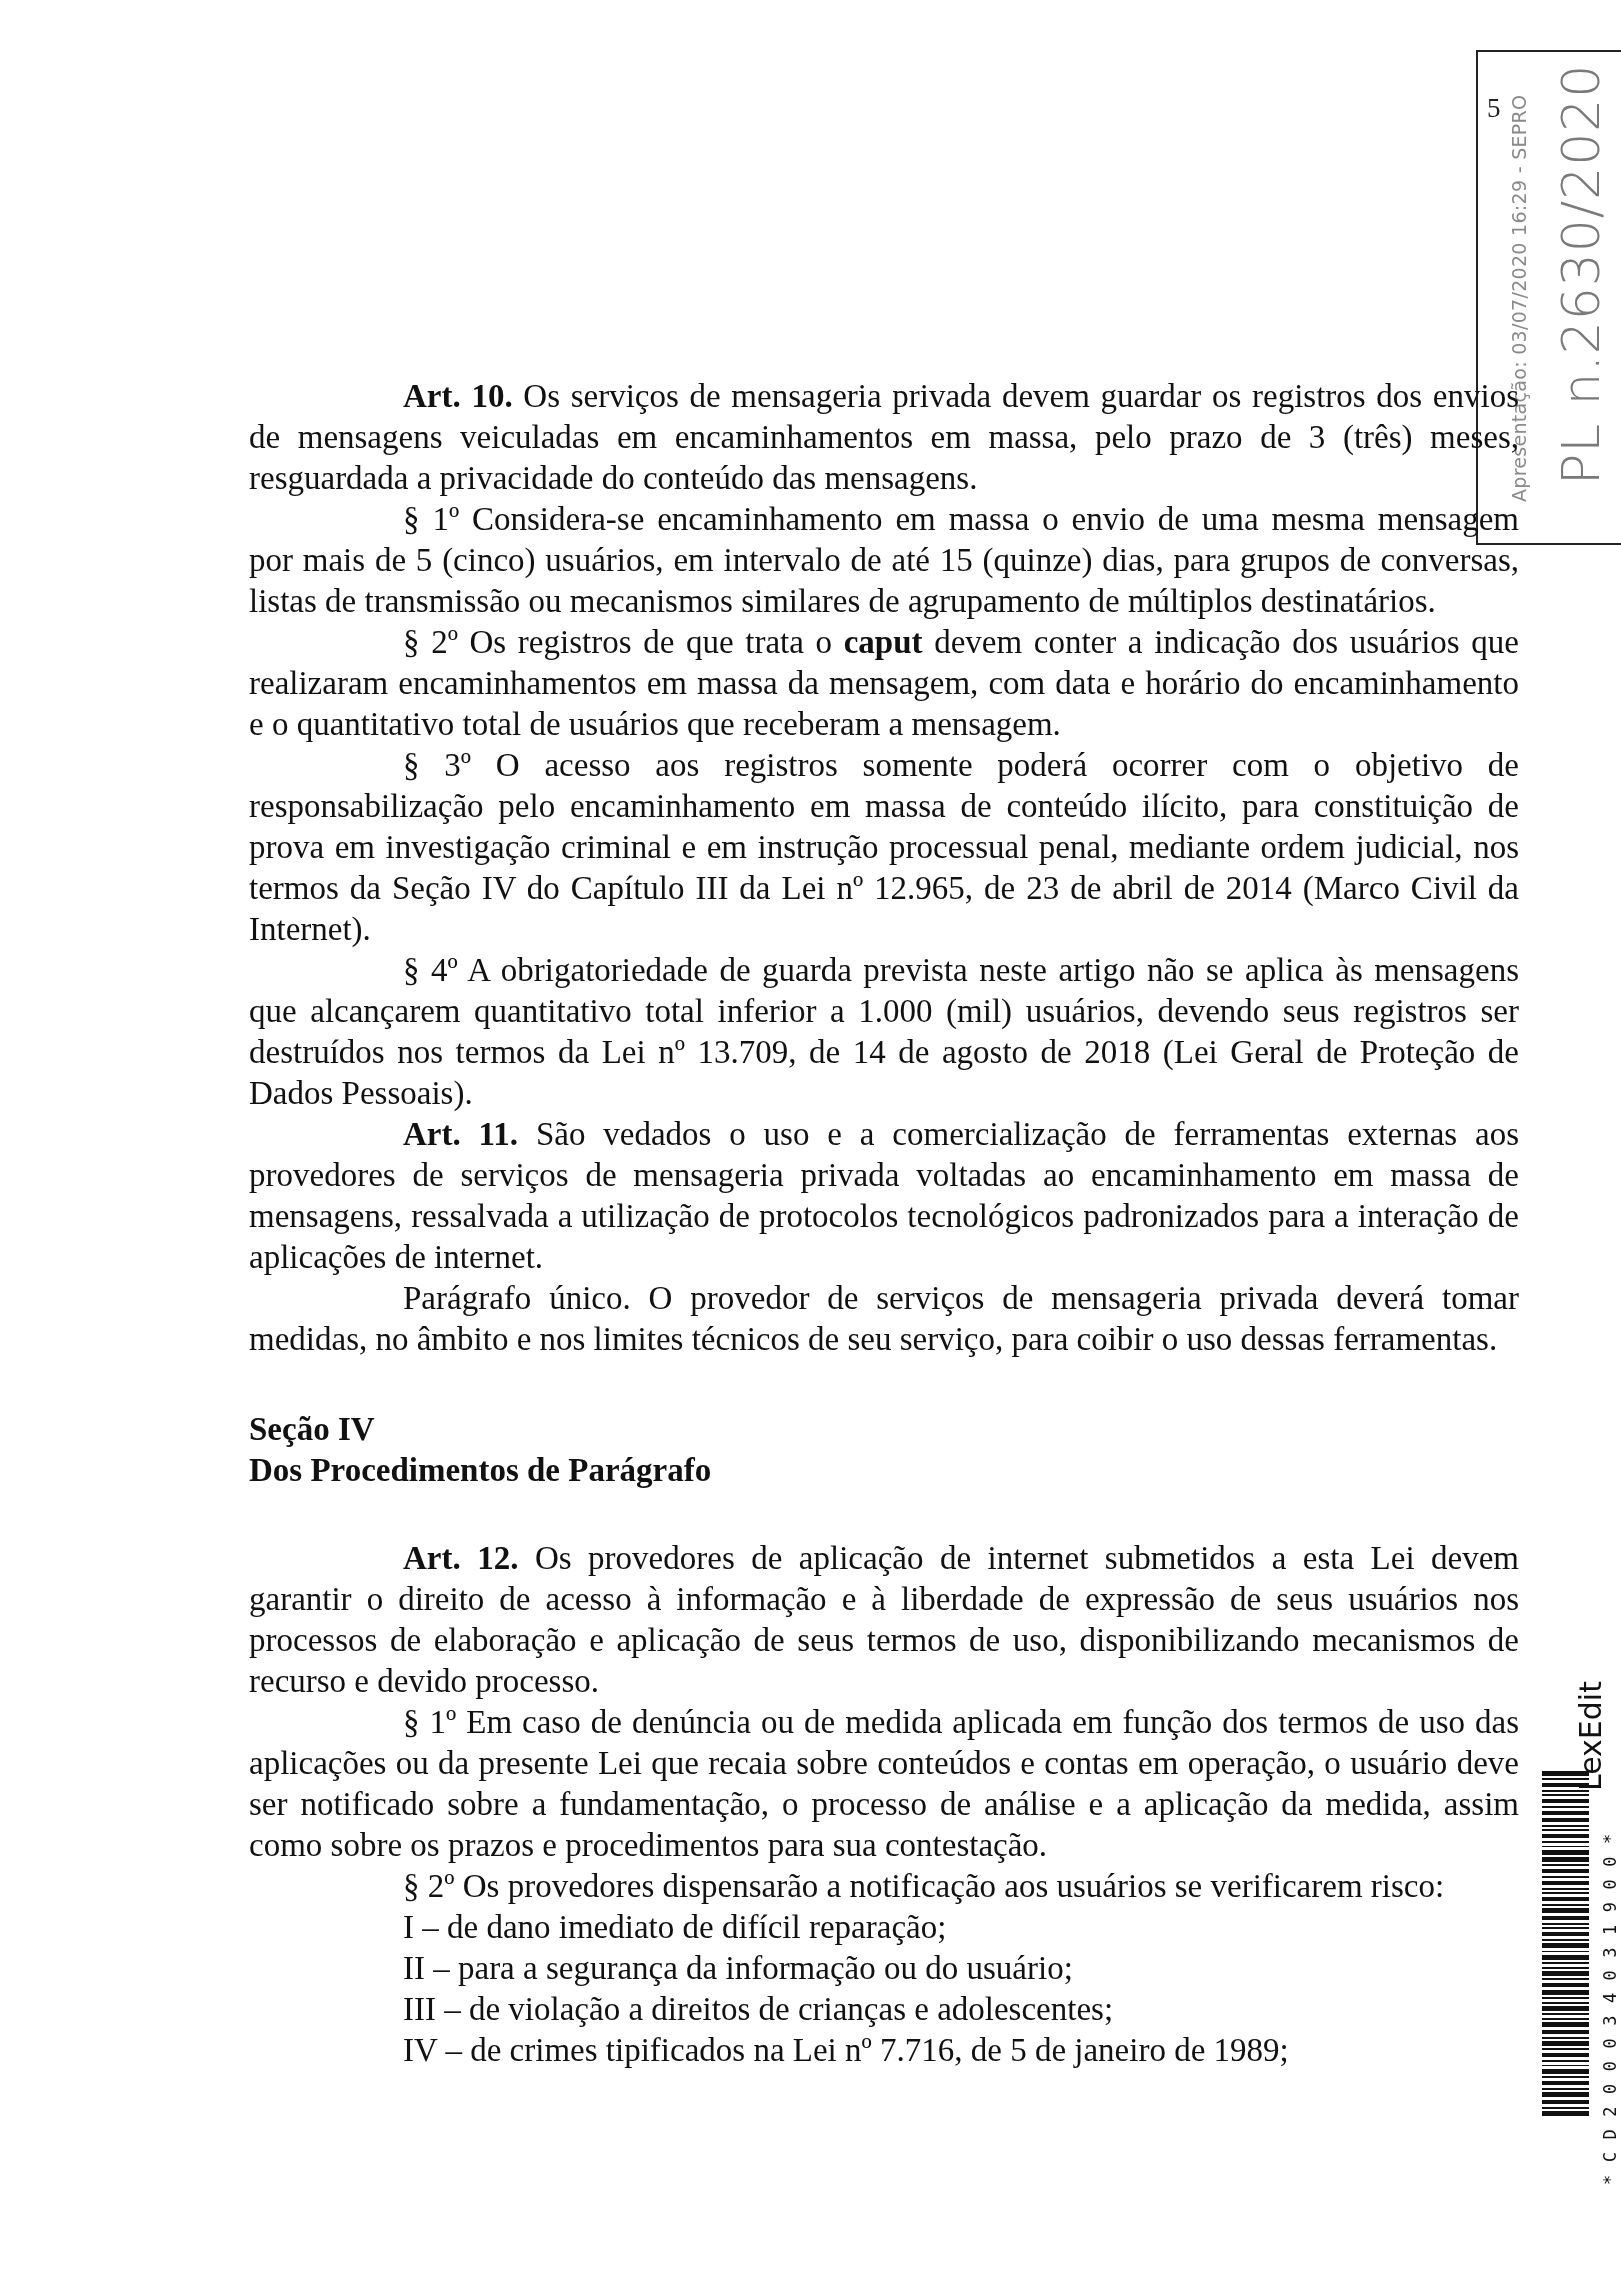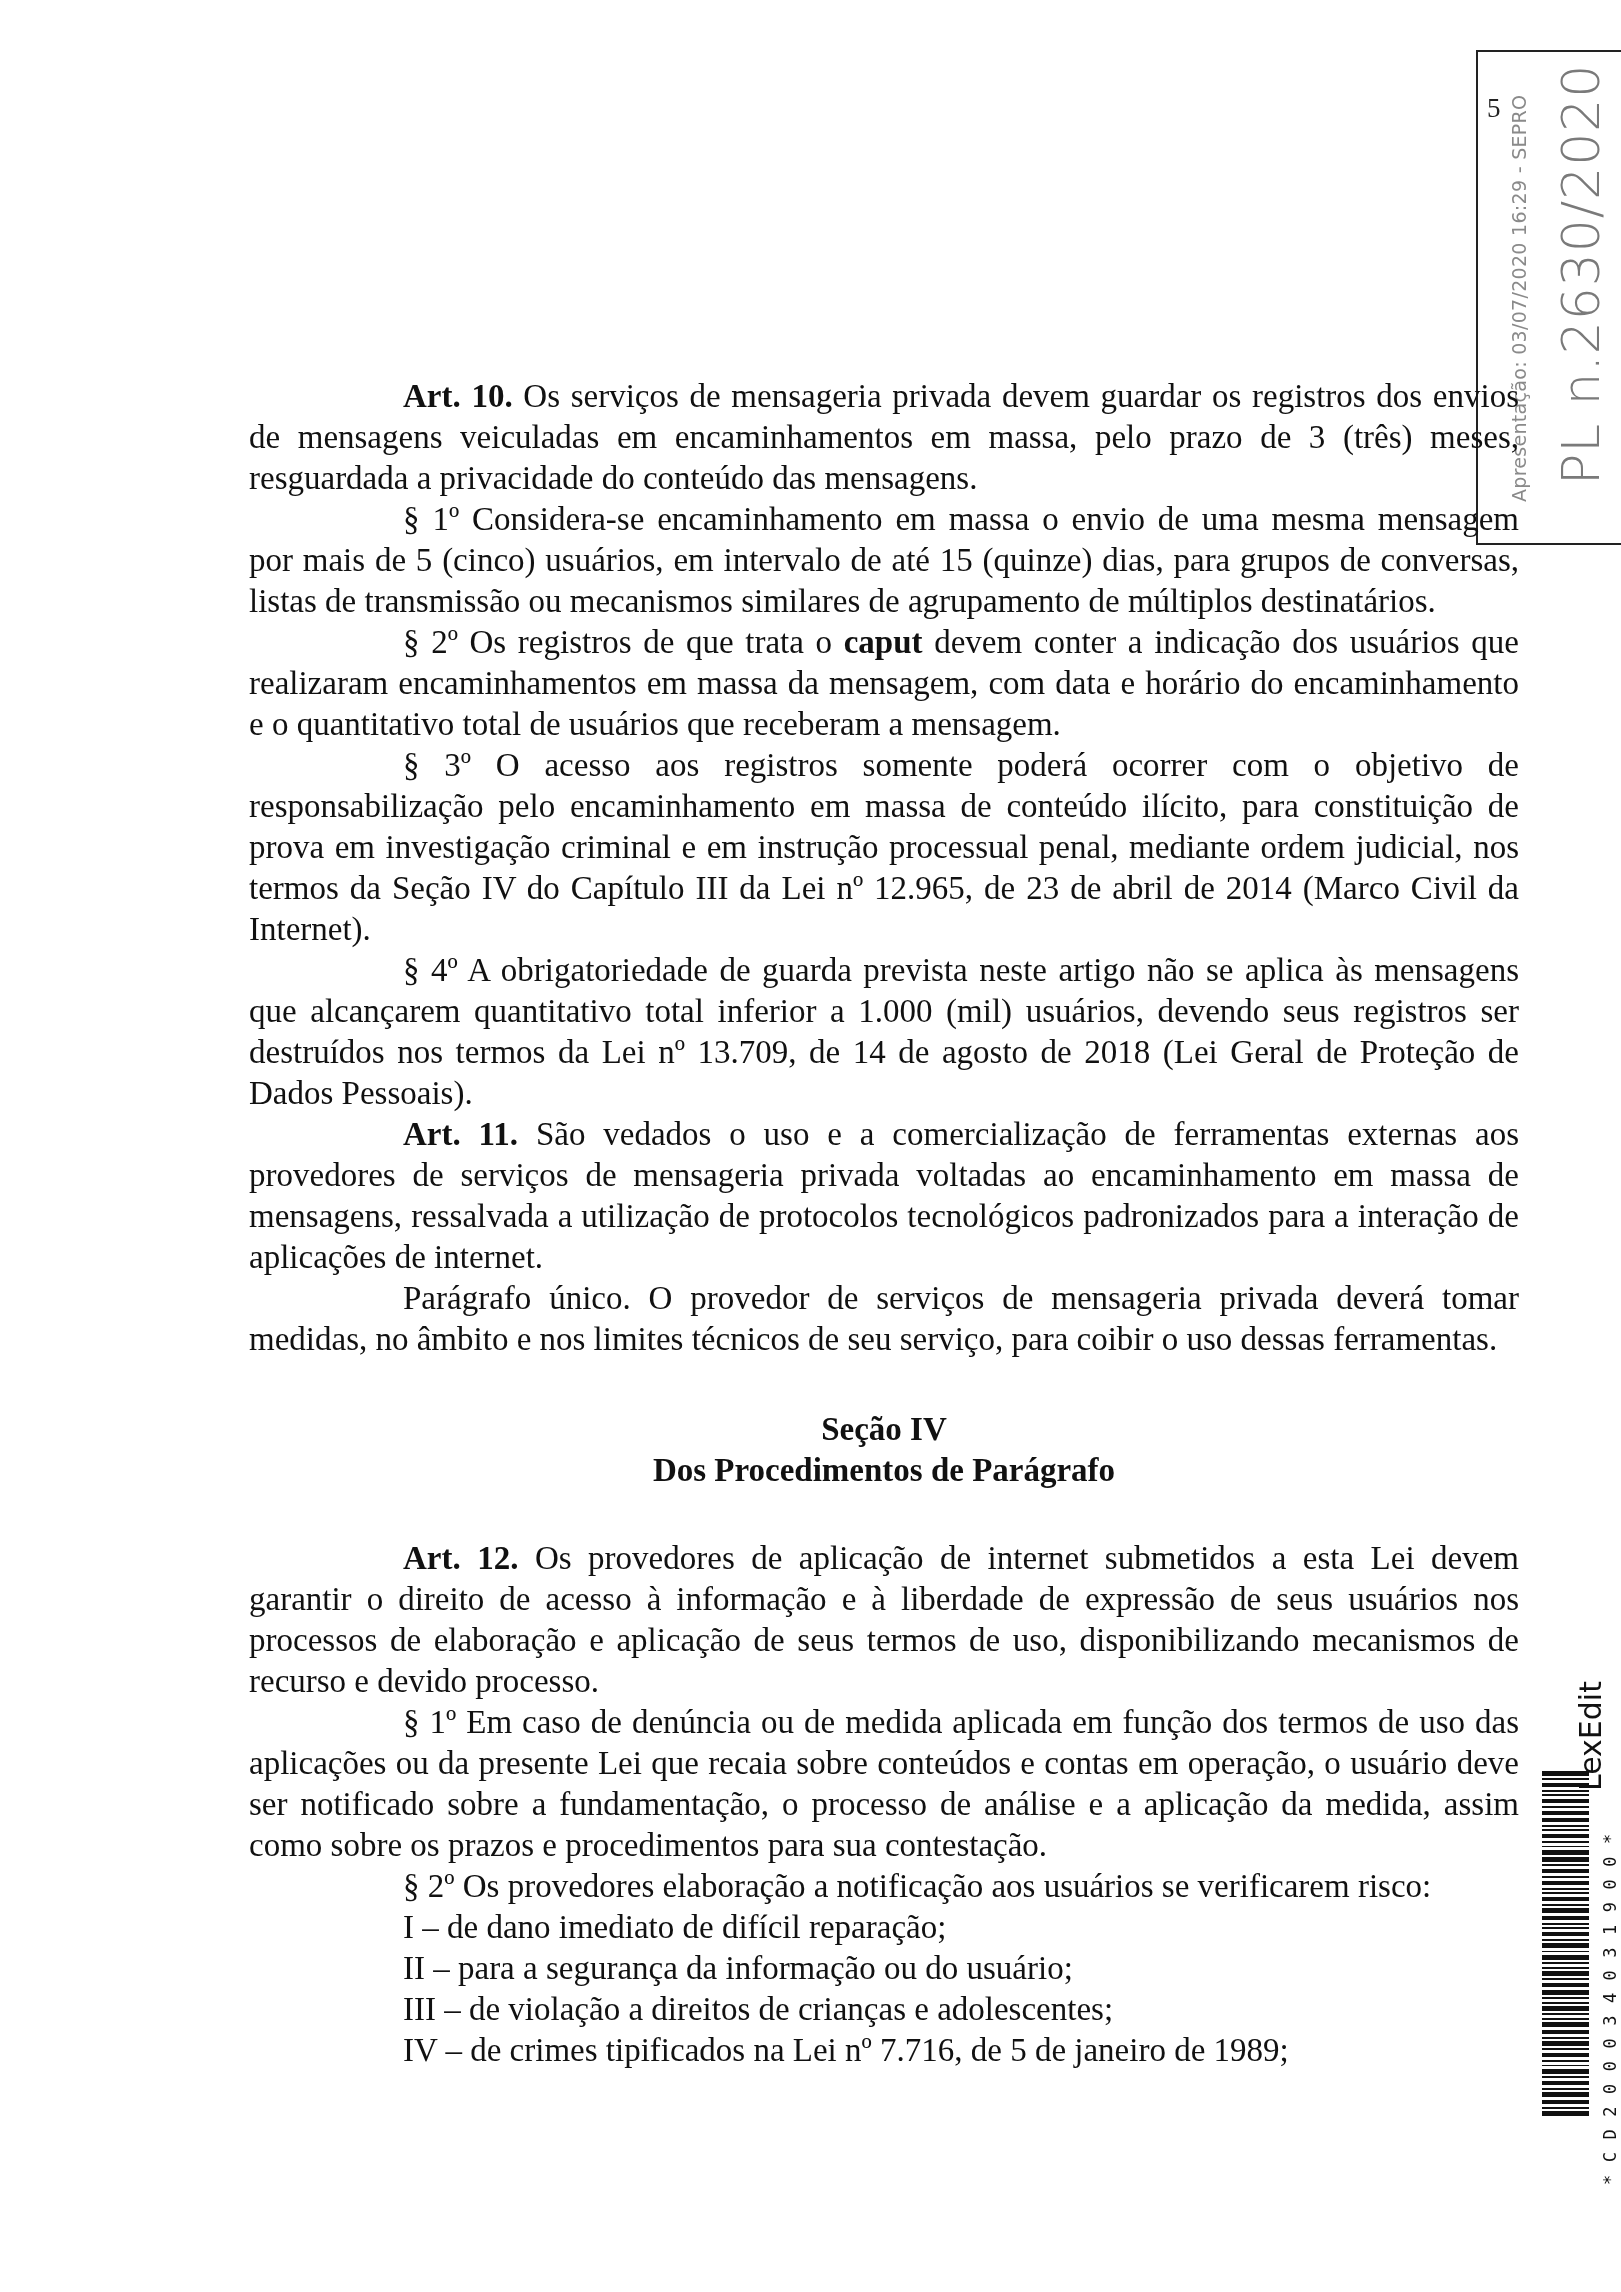--- a/index.html
+++ b/index.html
@@ -6,21 +6,21 @@
   body { width: 1621px; height: 2293px; position: relative; overflow: hidden; }
   .page { position: absolute; left: 0; top: 0; width: 1621px; height: 2293px; background: #fff; }
   .doc {
     position: absolute; left: 233px; top: 376px; width: 1270px;
     font-family: "Liberation Serif", serif; font-size: 33px; line-height: 41px; color: #111; margin-left: 16px;
   }
   .p { text-align: justify; text-align-last: left; margin: 0; }
   .indent { text-indent: 154px; }
   .item { padding-left: 154px; margin: 0; }
   .b { font-weight: bold; }
-  .section { text-align: center; font-weight: bold; margin: 0; }
+  .section { text-align: left; font-weight: bold; margin: 0; }
   .gap1 { height: 49px; }
   .gap2 { height: 47px; }
   .page-num { position: absolute; left: 1487px; top: 93px; font-family: "Liberation Serif", serif; font-size: 27px; color: #222; }
   .stamp-box { position: absolute; left: 1476px; top: 50px; width: 145px; height: 491px; border-left: 2.7px solid #222; border-top: 2.7px solid #222; border-bottom: 2.7px solid #222; background: transparent; }
   .stamp-small { position: absolute; left: 1508px; top: 502px; transform-origin: left top; transform: rotate(-90deg); white-space: nowrap;
     font-family: "DejaVu Sans", sans-serif; font-size: 19px; color: #8a8a8a; letter-spacing: 0.3px; }
   .stamp-big { position: absolute; left: 1551px; top: 485px; transform-origin: left top; transform: rotate(-90deg); white-space: nowrap;
     font-family: "DejaVu Sans", sans-serif; font-size: 52px; color: #7a7a7a; font-weight: 300; letter-spacing: 0.9px; }
   .barcode { position: absolute; left: 1542px; top: 1771px; width: 47px; height: 430px; display: flex; flex-direction: column; }
   .barcode .bar { width: 47px; background: #111; }
@@ -50,21 +50,21 @@
     <p class="p indent"><span class="b">Art. 11.</span><span> São vedados o uso e a comercialização de ferramentas externas aos provedores de serviços de mensageria privada voltadas ao encaminhamento em massa de mensagens, ressalvada a utilização de protocolos tecnológicos padronizados para a interação de aplicações de internet.</span></p>
     <p class="p indent">Parágrafo único. O provedor de serviços de mensageria privada deverá tomar medidas, no âmbito e nos limites técnicos de seu serviço, para coibir o uso dessas ferramentas.</p>
 
     <div class="gap1"></div>
     <p class="section">Seção IV</p>
     <p class="section">Dos Procedimentos de Parágrafo</p>
     <div class="gap2"></div>
 
     <p class="p indent"><span class="b">Art. 12.</span><span> Os provedores de aplicação de internet submetidos a esta Lei devem garantir o direito de acesso à informação e à liberdade de expressão de seus usuários nos processos de elaboração e aplicação de seus termos de uso, disponibilizando mecanismos de recurso e devido processo.</span></p>
     <p class="p indent">§ 1º Em caso de denúncia ou de medida aplicada em função dos termos de uso das aplicações ou da presente Lei que recaia sobre conteúdos e contas em operação, o usuário deve ser notificado sobre a fundamentação, o processo de análise e a aplicação da medida, assim como sobre os prazos e procedimentos para sua contestação.</p>
-    <p class="p indent">§ 2º Os provedores elaboração a notificação aos usuários se verificarem risco:</p>
+    <p class="p indent">§ 2º Os provedores dispensarão a notificação aos usuários se verificarem risco:</p>
     <p class="item">I – de dano imediato de difícil reparação;</p>
     <p class="item">II – para a segurança da informação ou do usuário;</p>
     <p class="item">III – de violação a direitos de crianças e adolescentes;</p>
     <p class="item">IV – de crimes tipificados na Lei nº 7.716, de 5 de janeiro de 1989;</p>
   </div>
 
   <div class="barcode">
     <div class="bar thick"></div>
       <div class="bar thin"></div>
       <div class="bar thick"></div>

